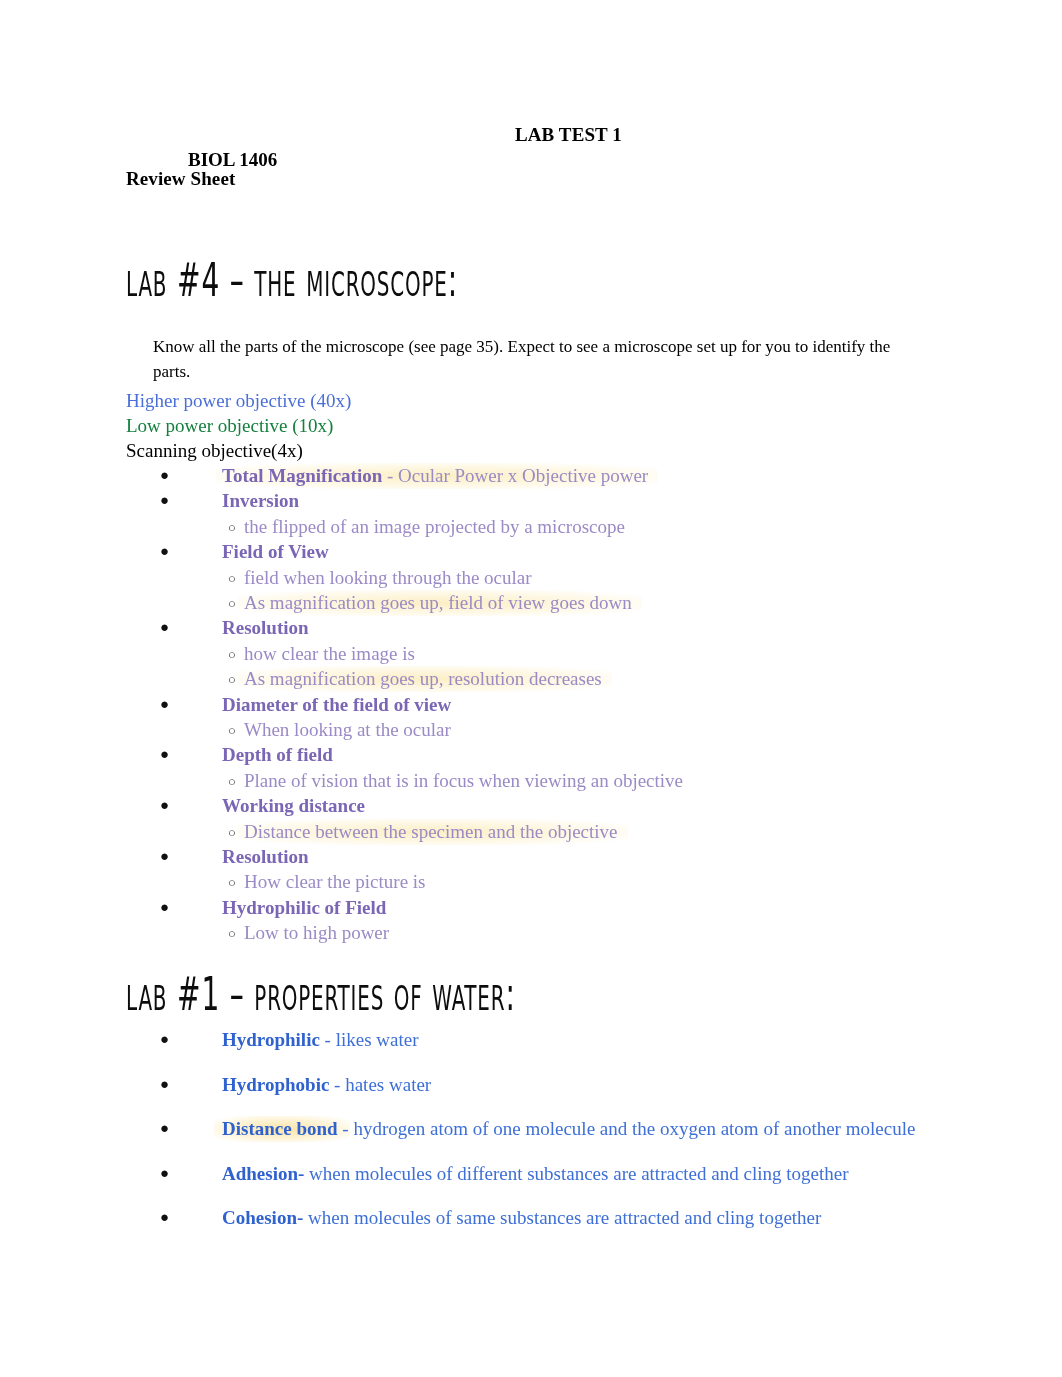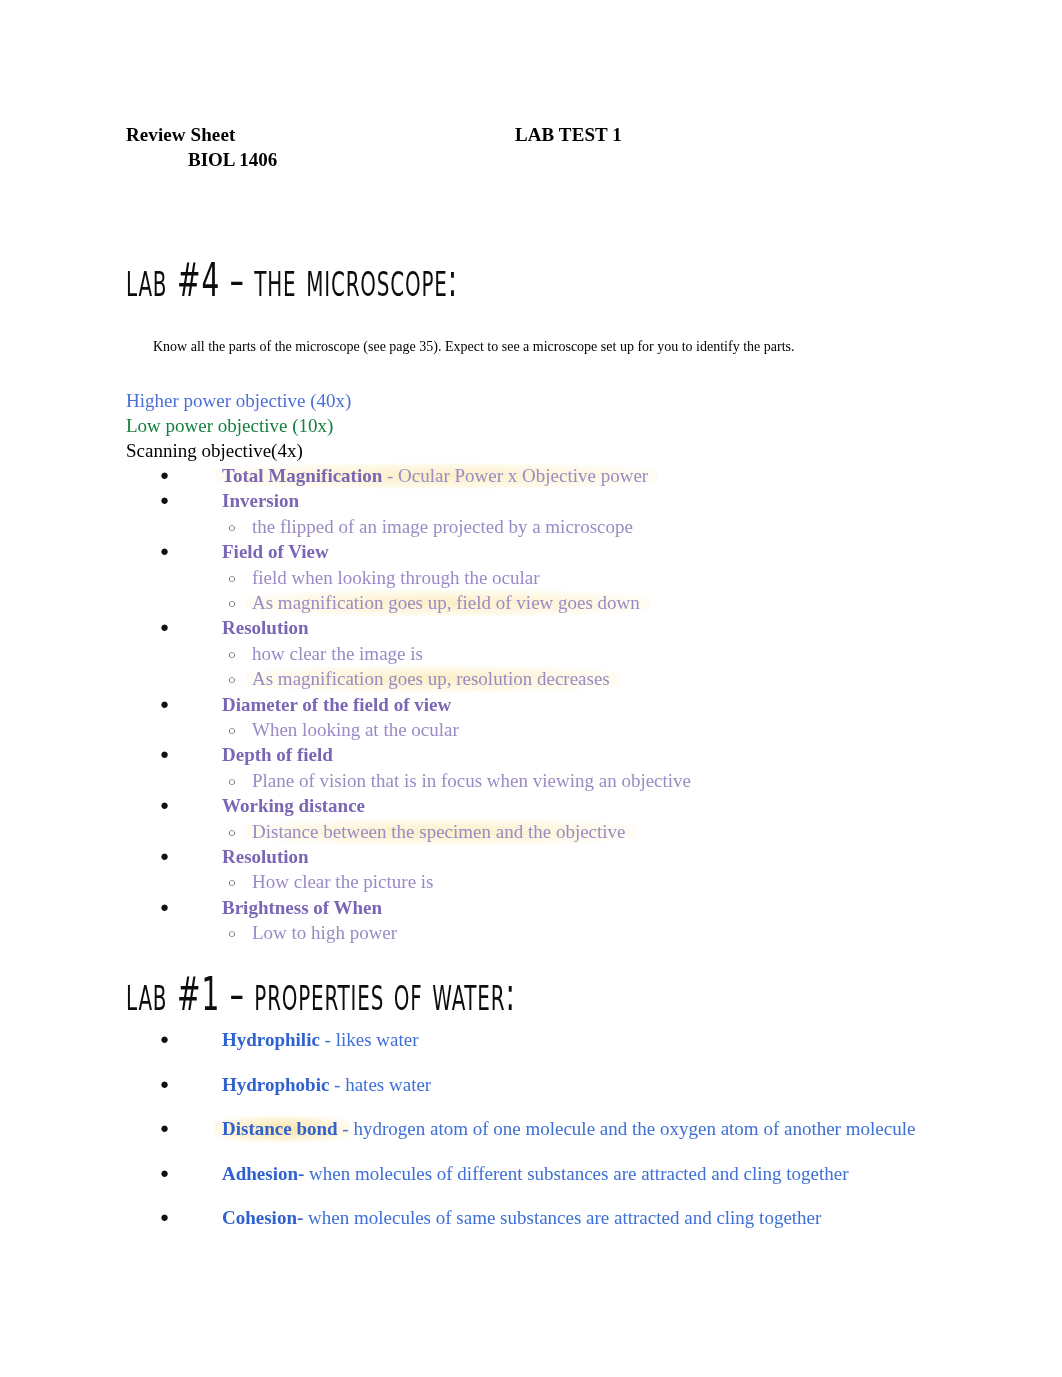--- a/index.html
+++ b/index.html
@@ -24,21 +24,21 @@
   
   .hdr-row {
     position: absolute;
     left: 126px;
     top: 124px;
     width: 800px;
     font-size: 19px;
     font-weight: bold;
     letter-spacing: 0.1px;
   }
-  .hdr-left { display: inline-block; }
+  .hdr-left { display: inline-block; margin-top: 44px; }
   .hdr-center {
     display: inline-block;
     position: absolute;
     left: 389px;
     top: 0;
   }
   .hdr-sub {
     position: absolute;
     left: 188px;
     top: 149px;
@@ -70,21 +70,21 @@
   }
   #lab-microscope-heading { top: 258px; }
   #lab-water-heading { top: 972px; }
 
   
   .intro {
     position: absolute;
     left: 153px;
     top: 334px;
     width: 748px;
-    font-size: 14px;
+    font-size: 17px;
     line-height: 25px;
     text-indent: 0;
   }
 
   
   .color-line {
     position: absolute;
     left: 126px;
     font-size: 19px;
     line-height: 25px;
@@ -109,21 +109,21 @@
   .li .txt {
     display: inline-block;
     position: relative;
   }
 
   
   .lvl1 .bullet { left: 0px; top: 0px; }
   .lvl1 .txt { margin-left: 62px; text-align: right; }
   
   .lvl2 .bullet { left: 0px; top: 1px; font-size: 13px; }
-  .lvl2 .txt { margin-left: 24px; }
+  .lvl2 .txt { margin-left: 16px; }
 
   .b-purple { color: #7a66b4; font-weight: bold; }
   .t-purple { color: #9a8ac6; }
   .b-blue { color: #2f62cf; font-weight: bold; }
   .t-blue  { color: #3d6fd6; }
 
   .hl {
     background: radial-gradient(ellipse at center, rgba(252,236,186,0.85) 0%, rgba(253,244,215,0.6) 55%, rgba(255,255,255,0) 85%);
     padding: 2px 10px 3px 6px;
     margin: -2px -10px -3px -6px;
@@ -167,21 +167,21 @@
       <div class="li lvl2" style="top: 640.8px; left: 228px;"><span class="bullet">○</span><span class="txt"><span><span class="t-purple">how clear the image is</span></span></span></div>
       <div class="li lvl2" style="top: 666.2px; left: 228px;"><span class="bullet">○</span><span class="txt"><span class="hl"><span class="t-purple">As magnification goes up, resolution decreases</span></span></span></div>
       <div class="li lvl1" style="top: 691.6px; left: 160px;"><span class="bullet">●</span><span class="txt"><span><span class="b-purple">Diameter of the field of view</span></span></span></div>
       <div class="li lvl2" style="top: 717px; left: 228px;"><span class="bullet">○</span><span class="txt"><span><span class="t-purple"> When looking at the ocular</span></span></span></div>
       <div class="li lvl1" style="top: 742.4px; left: 160px;"><span class="bullet">●</span><span class="txt"><span><span class="b-purple">Depth of field</span></span></span></div>
       <div class="li lvl2" style="top: 767.8px; left: 228px;"><span class="bullet">○</span><span class="txt"><span><span class="t-purple">Plane of vision that is in focus when viewing an objective</span></span></span></div>
       <div class="li lvl1" style="top: 793.2px; left: 160px;"><span class="bullet">●</span><span class="txt"><span><span class="b-purple">Working distance</span></span></span></div>
       <div class="li lvl2" style="top: 818.6px; left: 228px;"><span class="bullet">○</span><span class="txt"><span class="hl"><span class="t-purple">Distance between the specimen and the objective</span></span></span></div>
       <div class="li lvl1" style="top: 844px; left: 160px;"><span class="bullet">●</span><span class="txt"><span><span class="b-purple">Resolution</span></span></span></div>
       <div class="li lvl2" style="top: 869.4px; left: 228px;"><span class="bullet">○</span><span class="txt"><span><span class="t-purple">How clear the picture is</span></span></span></div>
-      <div class="li lvl1" style="top: 894.8px; left: 160px;"><span class="bullet">●</span><span class="txt"><span><span class="b-purple">Brightness of When</span></span></span></div>
+      <div class="li lvl1" style="top: 894.8px; left: 160px;"><span class="bullet">●</span><span class="txt"><span><span class="b-purple">Hydrophilic of Field</span></span></span></div>
       <div class="li lvl2" style="top: 920.2px; left: 228px;"><span class="bullet">○</span><span class="txt"><span><span class="t-purple">Low to high power</span></span></span></div>
     </div>
 
   <div class="lab-head" id="lab-water-heading">Lab #1 – Properties of Water:</div>
 
   <div class="blist" id="water-list">
       <div class="li lvl1" style="top: 1027px; left: 160px;"><span class="bullet">●</span><span class="txt"><span class="b-blue">Hydrophilic</span><span class="t-blue"> - likes water</span></span></div>
       <div class="li lvl1" style="top: 1071.5px; left: 160px;"><span class="bullet">●</span><span class="txt"><span class="b-blue">Hydrophobic</span><span class="t-blue"> - hates water</span></span></div>
       <div class="li lvl1" style="top: 1116px; left: 160px;"><span class="bullet">●</span><span class="txt"><span class="b-blue hl-strong">Distance bond</span><span class="t-blue"> - hydrogen atom of one molecule and the oxygen atom of another molecule</span></span></div>
       <div class="li lvl1" style="top: 1160.5px; left: 160px;"><span class="bullet">●</span><span class="txt"><span class="b-blue">Adhesion-</span><span class="t-blue"> when molecules of different substances are attracted and cling together</span></span></div>

